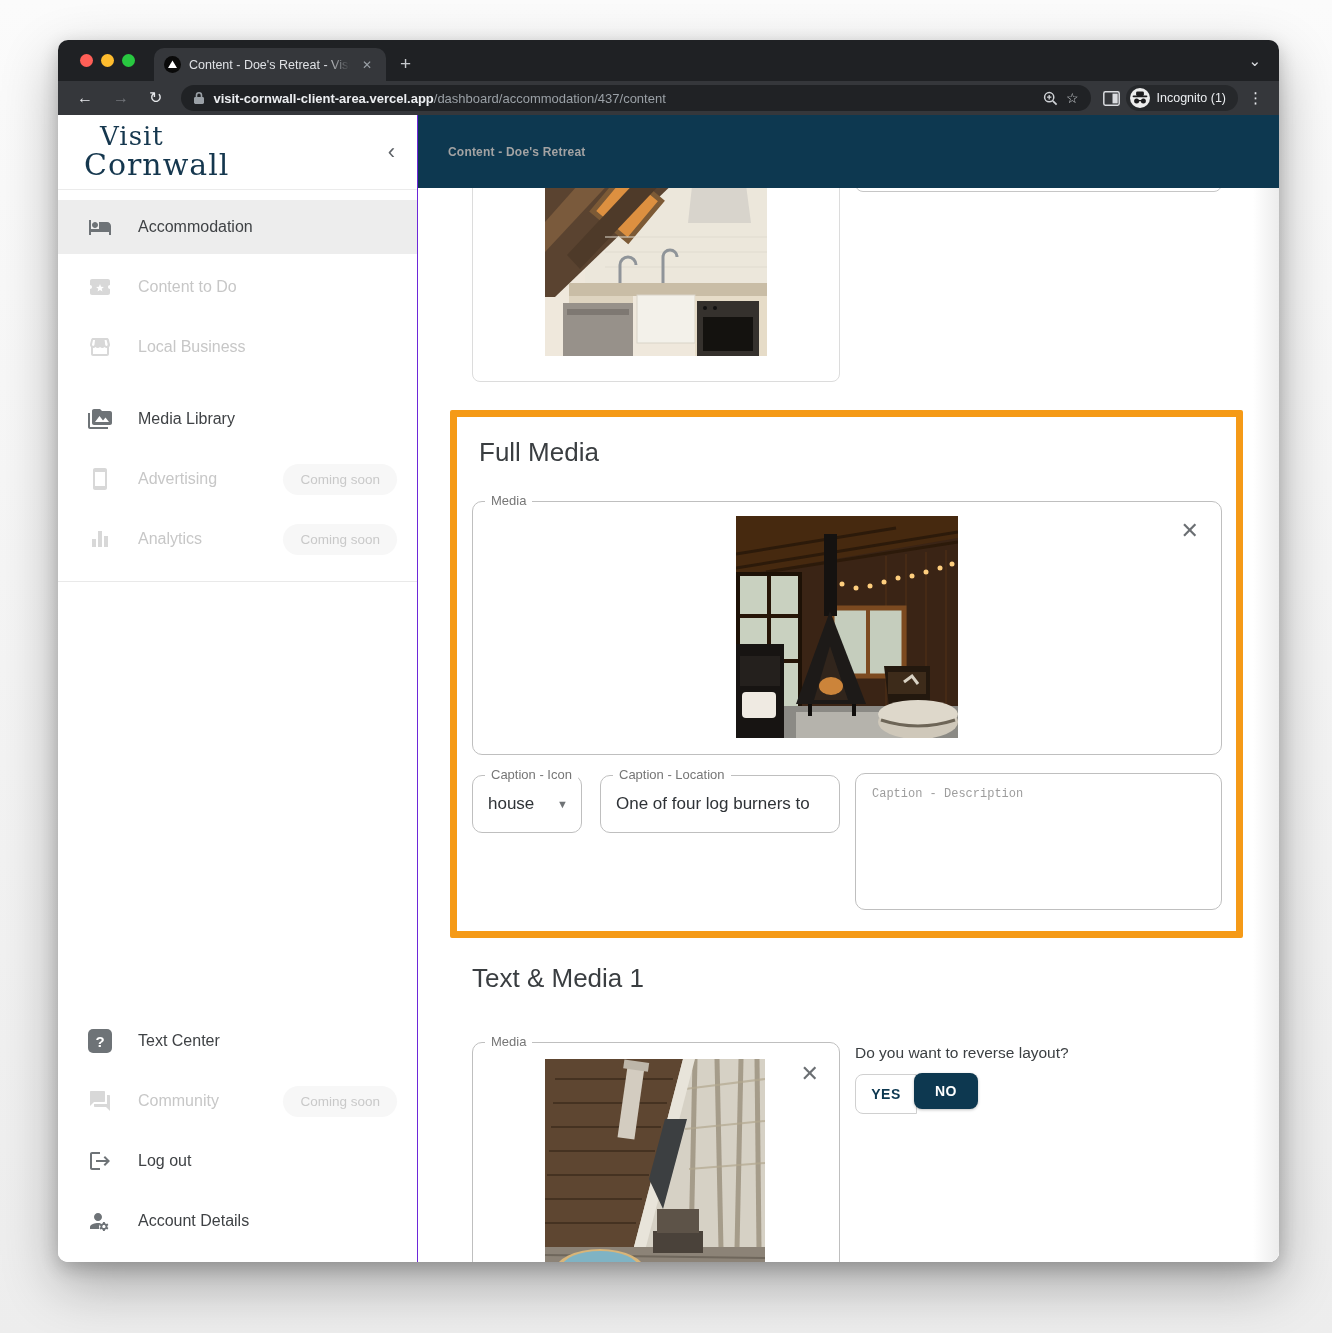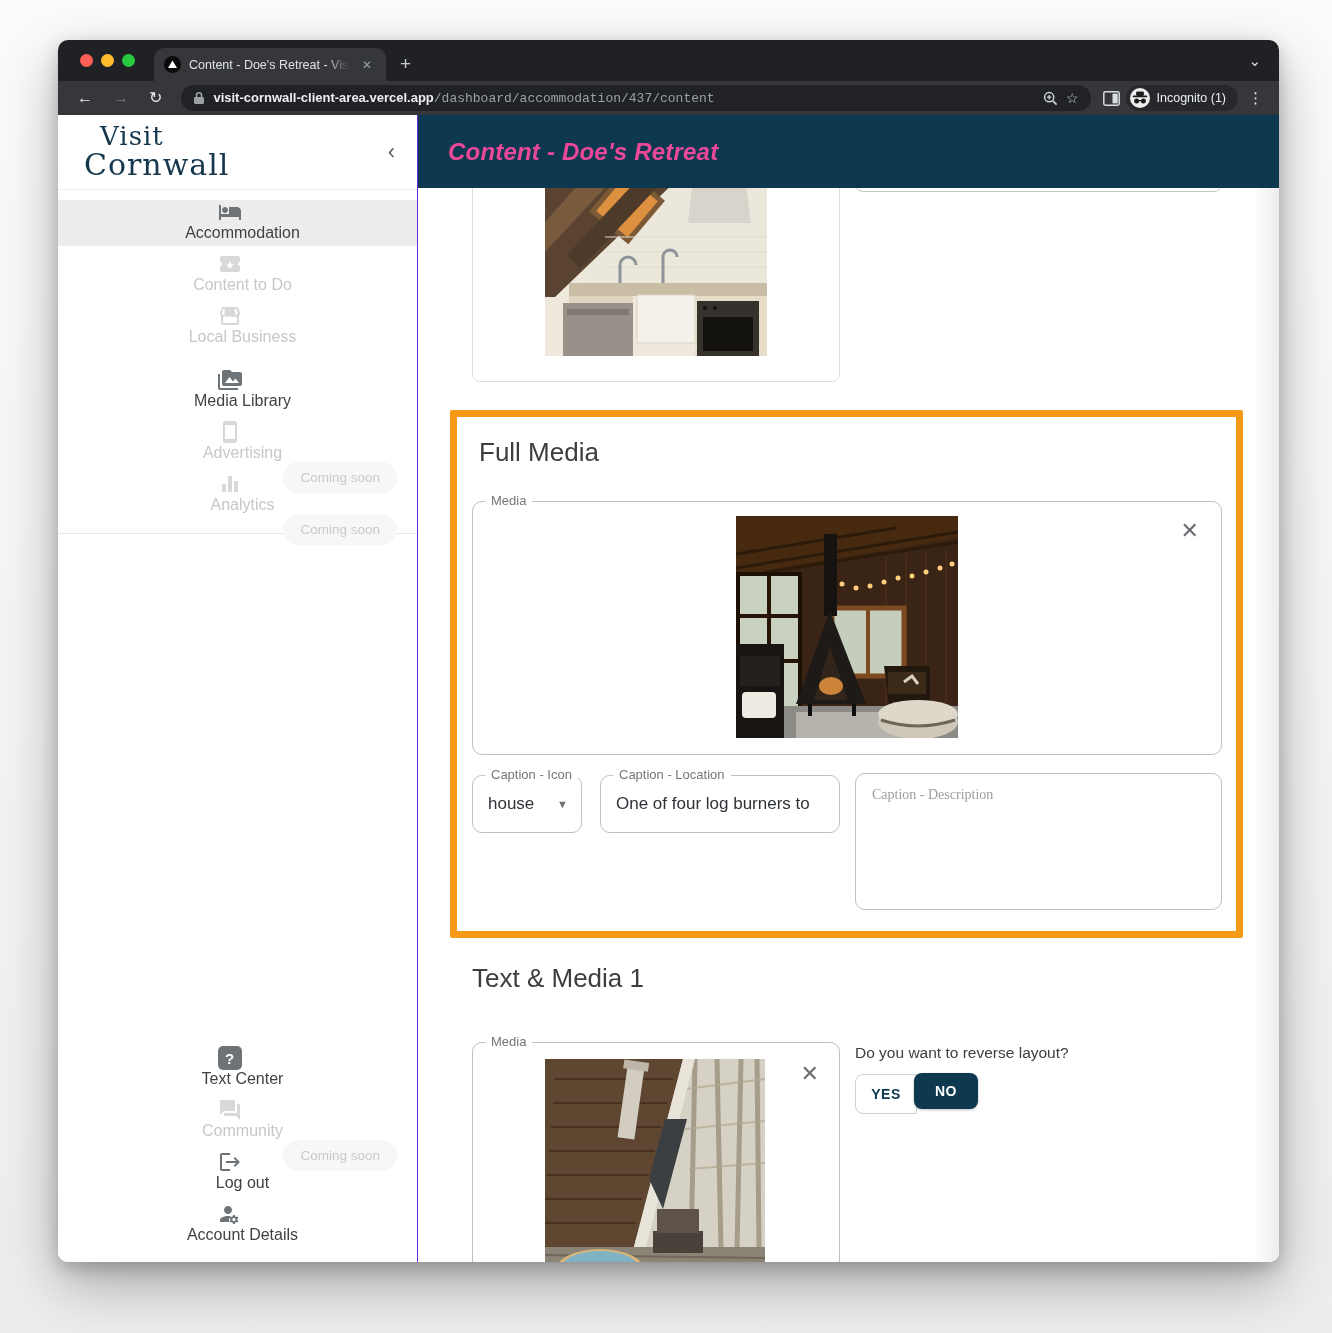--- a/index.html
+++ b/index.html
@@ -34,54 +34,54 @@
   .strip-chevron { position:absolute; right:18px; top:12px; color:#dfe1e5; font-size:15px; background:none; border:none; cursor:pointer; }
 
   
   .toolbar { height:34px; background:#35373b; display:flex; align-items:center; padding:0 12px; gap:6px; flex:0 0 auto; }
   .navbtn { background:none; border:none; font-size:16px; line-height:1; color:#e8eaed; padding:2px 7px; cursor:pointer; }
   .navbtn.disabled { color:#73767b; }
   .omnibox { flex:1; height:26px; background:#202225; border-radius:14px; display:flex; align-items:center;
              padding:0 12px; gap:8px; margin:0 6px; cursor:text; }
   .url { font-size:13px; white-space:nowrap; overflow:hidden; flex:1; }
   .url .domain { color:#eceef1; font-weight:700; }
-  .url .path { color:#9aa0a6;font-family:Liberation Mono, monospace; }
+  .url .path { color:#9aa0a6; }
   .omni-ic { background:none; border:none; cursor:pointer; display:flex; align-items:center; color:#cfd2d6; font-size:14px; }
   .sidepanel-btn { background:none; border:none; cursor:pointer; display:flex; align-items:center; }
   .incog { display:flex; align-items:center; gap:7px; background:#26282b; border-radius:14px; padding:3px 12px 3px 4px; }
   .incog-label { color:#eceef1; font-size:12.5px; white-space:nowrap; }
   .kebab { background:none; border:none; color:#e8eaed; font-size:15px; cursor:pointer; padding:0 4px; }
 
   
   .app { flex:1; display:flex; min-height:0; background:#fff; }
 
   
   .sidebar { width:360px; flex:0 0 auto; background:#fff; border-right:1px solid #6d28d9; display:flex; flex-direction:column; }
   .logo-row { height:75px; flex:0 0 auto; display:flex; align-items:center; padding:0 22px 0 26px; border-bottom:1px solid #ebebeb; }
   .logo { font-family:"DejaVu Serif", serif; color:#15374e; line-height:1.02; }
   .logo .l1 { display:block; font-size:26px; padding-left:16px; letter-spacing:1px; }
   .logo .l2 { display:block; font-size:30px; letter-spacing:1px; }
   .collapse-btn { margin-left:auto; background:none; border:none; color:#5f6368; font-size:22px; cursor:pointer; line-height:1; }
   .nav { padding-top:10px; }
-  .nav-item { display:flex; align-items:center; height:46px; padding:0 20px 0 30px; margin-bottom:6px; cursor:pointer;flex-direction:column; }
+  .nav-item { display:flex; align-items:center; height:54px; padding:0 20px 0 30px; margin-bottom:6px; cursor:pointer; }
   .nav-item.active { background:#ededed; }
   .nav-item .ico { width:24px; height:24px; margin-right:26px; color:#6e7377; display:flex; align-items:center; justify-content:center; flex:0 0 auto; }
   .nav-item .lbl { font-size:16px; color:#3f4245; }
   .nav-item.disabled .lbl { color:#c7c7c7; }
   .nav-item.disabled .ico { color:#d8d8d8; }
   .nav-item.gap-top { margin-top:18px; }
   .badge { margin-left:auto; background:#f7f7f7; color:#c9c9c9; font-size:13.5px; padding:8px 17px; border-radius:20px; white-space:nowrap; }
   .sb-divider { height:1px; background:#e9e9e9; margin-top:15px; }
   .sb-footer { margin-top:auto; padding-bottom:8px; }
   .helpbox { width:24px; height:24px; background:#6e7377; border-radius:5px; color:#fff; font-size:15px; font-weight:700; display:flex; align-items:center; justify-content:center; }
 
   
   .main { flex:1; display:flex; flex-direction:column; min-width:0; background:#fff; }
   .app-header { height:73px; flex:0 0 auto; background:var(--navy); display:flex; align-items:center; padding-left:30px; }
-  .app-title { color:#ec4899; font-size:24px; font-weight:700; letter-spacing:.2px;font-style:italic; }
+  .app-title { color:#a3a3a3; font-size:12px; font-weight:700; letter-spacing:.2px; }
   .content { position:relative; flex:1; overflow:hidden; background:#fff; }
   .right-shade { position:absolute; right:0; top:0; width:26px; height:100%; background:linear-gradient(to right,#ffffff,#ececec); pointer-events:none; }
 
   .sec-title { font-size:26px; color:#3a3e41; font-weight:400; }
 
   .mui-box { position:absolute; border:1px solid #bfbfbf; border-radius:10px; background:#fff; }
   .mui-legend { position:absolute; top:-9px; left:12px; background:#fff; padding:0 6px; font-size:13px; color:#767676; white-space:nowrap; }
   .close-x { position:absolute; background:none; border:none; color:#6b6f73; font-size:22px; line-height:1; cursor:pointer; }
 
   .prev-card { position:absolute; left:54px; top:-12px; width:368px; height:206px; border:1px solid #dcdcdc; border-radius:8px; overflow:hidden; }
@@ -90,21 +90,21 @@
   .section-fm { position:absolute; left:32px; top:222px; width:793px; height:528px; border:7px solid var(--orange); border-radius:2px; background:#fff; }
   .fm-title { position:absolute; left:22px; top:20px; }
   .fm-media { left:15px; top:84px; width:750px; height:254px; }
   .fm-photo { position:absolute; left:50%; transform:translateX(-50%); top:14px; }
   .sel-icon { left:15px; top:358px; width:110px; height:58px; display:flex; align-items:center; justify-content:space-between; padding:0 13px 0 15px; cursor:pointer; }
   .sel-value { font-size:17px; color:#2f3337; }
   .sel-arrow { color:#6f7376; font-size:11px; }
   .inp-loc { left:143px; top:358px; width:240px; height:58px; }
   .inp-loc input { width:100%; height:100%; border:none; outline:none; background:none; font-family:"Liberation Sans",sans-serif; font-size:17px; color:#2f3337; padding:0 15px; }
   .ta-desc { left:398px; top:356px; width:367px; height:137px; }
-  .ta-desc textarea { width:100%; height:100%; border:none; outline:none; background:none; resize:none; font-family:Liberation Serif, serif; font-size:14px; color:#2f3337; padding:13px 16px; }
+  .ta-desc textarea { width:100%; height:100%; border:none; outline:none; background:none; resize:none; font-family:Liberation Mono, monospace; font-size:12px; color:#2f3337; padding:13px 16px; }
   .ta-desc textarea::placeholder { color:#9d9d9d; opacity:1; }
 
   .tm-title { position:absolute; left:54px; top:775px; }
   .tm-media { left:54px; top:854px; width:368px; height:260px; }
   .tm-photo { position:absolute; left:72px; top:16px; }
   .reverse-q { position:absolute; left:437px; top:856px; font-size:15.5px; color:#3c4043; }
   .toggle { position:absolute; left:437px; top:886px; display:flex; align-items:flex-start; }
   .btn-yes { width:62px; height:40px; background:#fff; border:1px solid #d0d0d0; border-radius:8px 0 0 8px;
              color:var(--navy); font-family:"Liberation Sans",sans-serif; font-weight:700; font-size:14px; letter-spacing:.5px; cursor:pointer; }
   .btn-no { width:64px; height:36px; margin:-1px 0 0 -3px; background:var(--navy); border:none; border-radius:8px;

